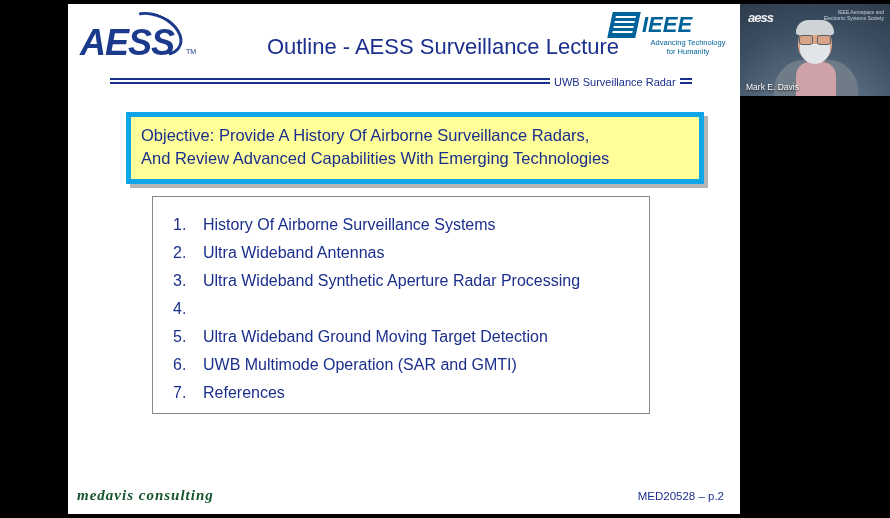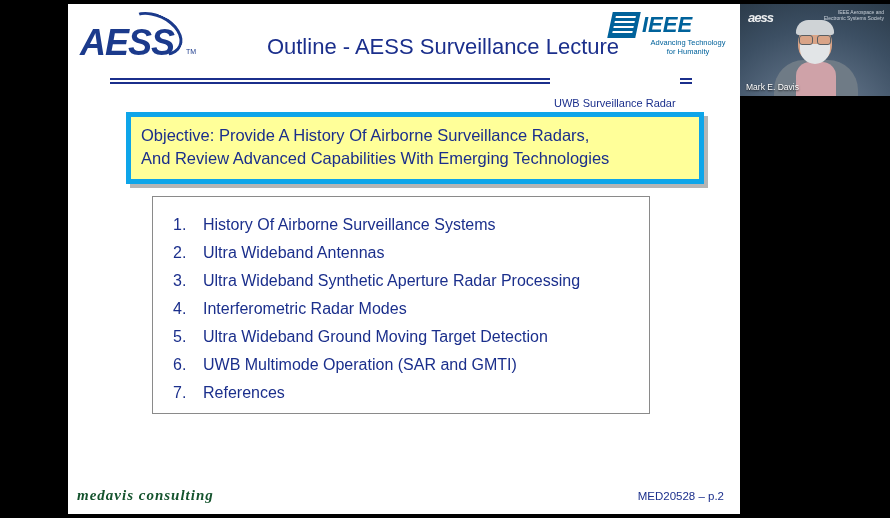--- a/index.html
+++ b/index.html
@@ -163,21 +163,20 @@
     height: 16px;
     background: #ffffff;
   }
   .subtitle {
     position: absolute;
     left: 486px;
     top: 72px;
     font-size: 11px;
     color: #1b2f8c;
     white-space: nowrap;
-    margin-top: 21px;
   }
   .rule-tick {
     position: absolute;
     left: 612px;
     top: 74px;
     width: 12px;
     height: 6px;
   }
   .rule-tick i {
     position: absolute;
@@ -427,21 +426,20 @@
         <li>
           <span class="num">2.</span>
           <span>Ultra Wideband Antennas</span>
         </li>
         <li>
           <span class="num">3.</span>
           <span>Ultra Wideband Synthetic Aperture Radar Processing</span>
         </li>
         <li>
           <span class="num">4.</span>
-          <span>Interferometric Radar Modes</span>
         </li>
         <li>
           <span class="num">5.</span>
           <span>Ultra Wideband Ground Moving Target Detection</span>
         </li>
         <li>
           <span class="num">6.</span>
           <span>UWB Multimode Operation (SAR and GMTI)</span>
         </li>
         <li>

